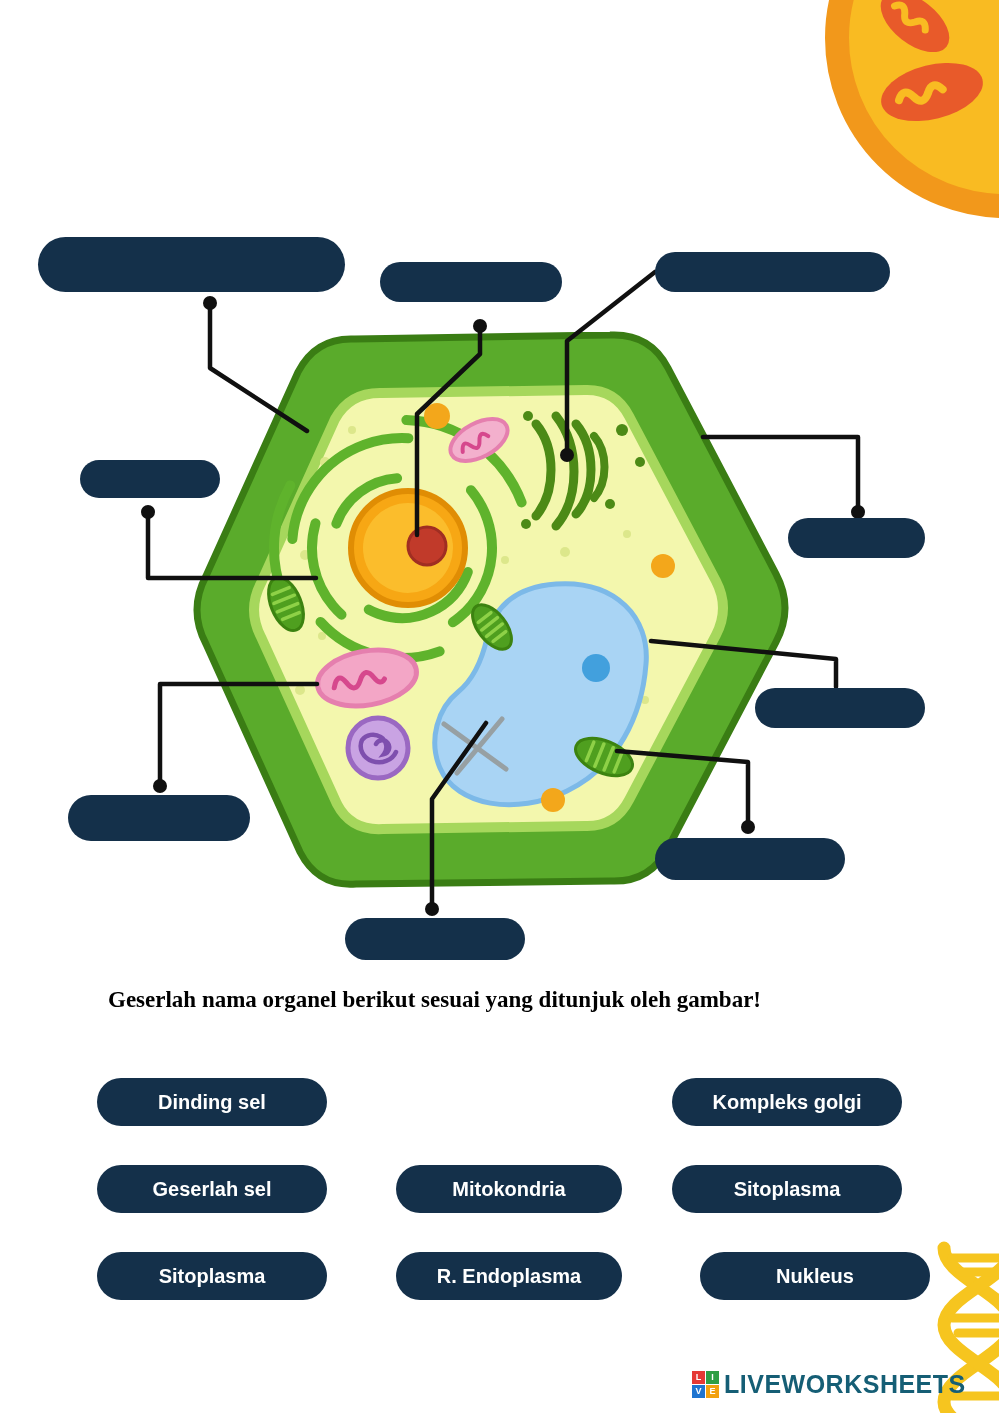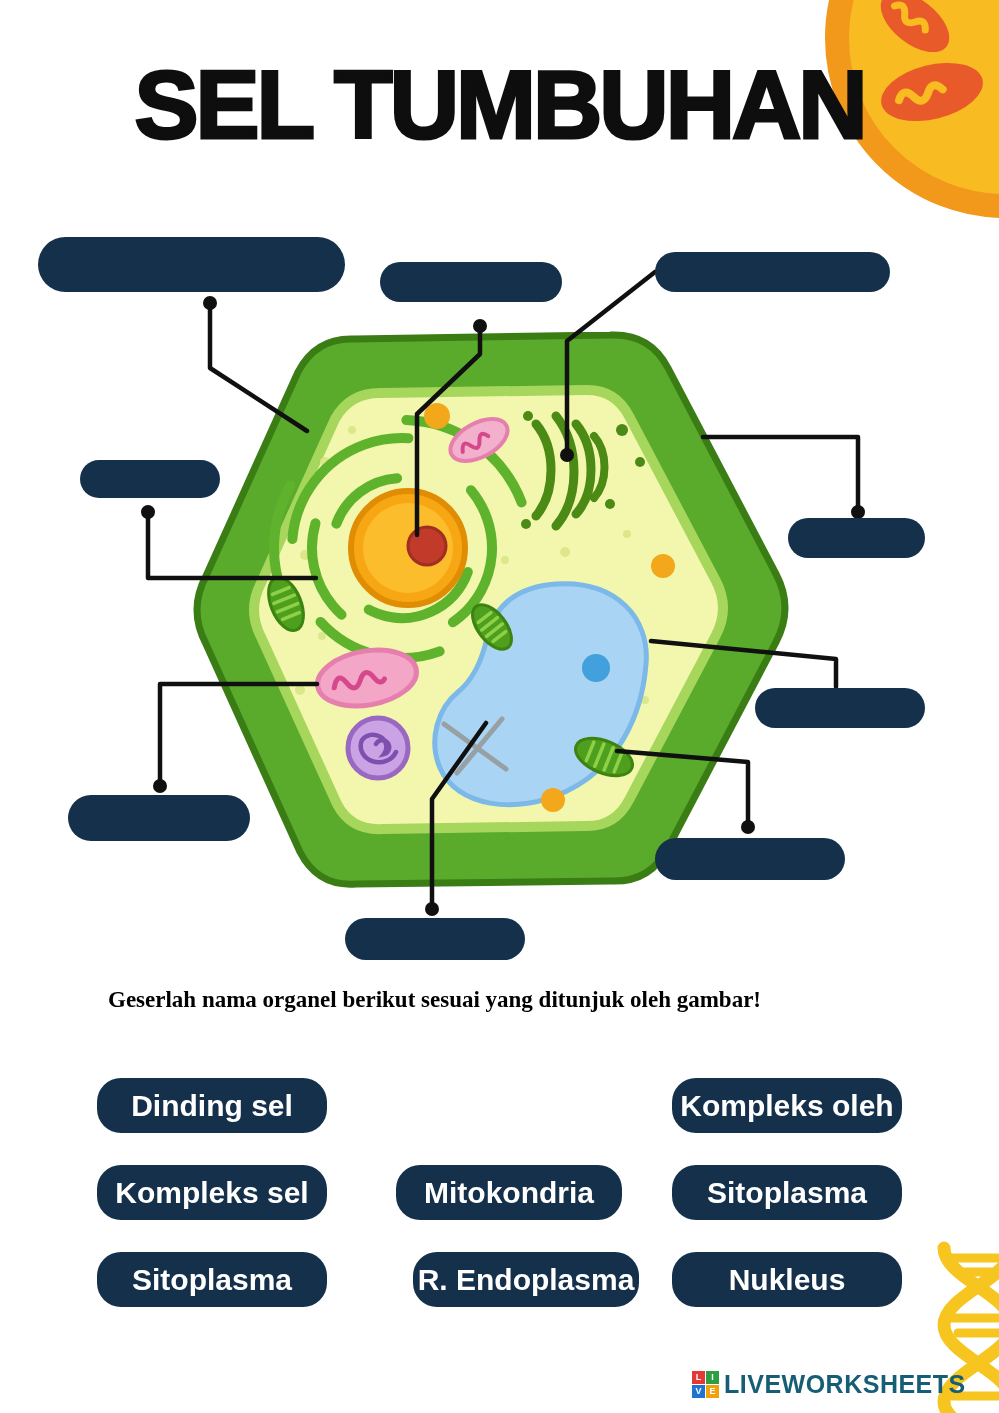--- a/index.html
+++ b/index.html
@@ -19,32 +19,32 @@
   .s5{left:788px;top:518px;width:137px;height:40px;border-radius:20px;}
   .s6{left:755px;top:688px;width:170px;height:40px;border-radius:20px;}
   .s7{left:68px;top:795px;width:182px;height:46px;border-radius:23px;}
   .s8{left:655px;top:838px;width:190px;height:42px;border-radius:21px;}
   .s9{left:345px;top:918px;width:180px;height:42px;border-radius:21px;}
 
   .instruction{position:absolute;left:108px;top:986px;width:800px;margin:0;
                font-family:"Liberation Serif",serif;font-weight:700;font-size:23px;
                line-height:1.18;color:#000;}
 
-  .chip{position:absolute;height:55px;background:var(--chip-fill,#14304a);border-radius:24px;
-        color:var(--chip-text,#fff);font-weight:700;font-size:30px;
+  .chip{position:absolute;height:48px;background:var(--chip-fill,#14304a);border-radius:24px;
+        color:var(--chip-text,#fff);font-weight:700;font-size:20px;
         display:flex;align-items:center;justify-content:center;cursor:grab;}
   .c1{left:97px;top:1078px;width:230px;}
   .c2{left:396px;top:1078px;width:226px;}
   .c3{left:672px;top:1078px;width:230px;}
   .c4{left:97px;top:1165px;width:230px;}
   .c5{left:396px;top:1165px;width:226px;}
   .c6{left:672px;top:1165px;width:230px;}
   .c7{left:97px;top:1252px;width:230px;}
-  .c8{left:413px;top:1252px;width:226px;}
-  .c9{left:672px;top:1252px;width:230px;}
+  .c8{left:396px;top:1252px;width:226px;}
+  .c9{left:700px;top:1252px;width:230px;}
 
   .footer{position:absolute;left:692px;top:1370px;display:flex;align-items:center;gap:5px;}
   .logo-grid{display:grid;grid-template-columns:13px 13px;grid-auto-rows:13px;gap:1px;}
   .logo-cell{display:flex;align-items:center;justify-content:center;color:#fff;
              font-size:9px;font-weight:700;line-height:1;}
   .lc1{background:var(--logo-l,#e53935);}
   .lc2{background:var(--logo-i,#2e9e44);}
   .lc3{background:var(--logo-v,#1e74d0);}
   .lc4{background:var(--logo-e,#f2a10e);}
   .brand{font-size:25px;font-weight:700;color:var(--brand-text,#155e75);letter-spacing:.5px;}
@@ -198,37 +198,36 @@
       <circle cx="480" cy="326" r="7"></circle>
       <circle cx="148" cy="512" r="7"></circle>
       <circle cx="858" cy="512" r="7"></circle>
       <circle cx="160" cy="786" r="7"></circle>
       <circle cx="748" cy="827" r="7"></circle>
       <circle cx="432" cy="909" r="7"></circle>
       <circle cx="567" cy="455" r="7"></circle>
     </g>
   </svg>
 
-  <h1 class="title">SEL TUMBUHAN</h1>
 
   <div class="slot s1"></div>
   <div class="slot s2"></div>
   <div class="slot s3"></div>
   <div class="slot s4"></div>
   <div class="slot s5"></div>
   <div class="slot s6"></div>
   <div class="slot s7"></div>
   <div class="slot s8"></div>
   <div class="slot s9"></div>
 
   <p class="instruction">Geserlah nama organel berikut sesuai yang ditunjuk oleh gambar!</p>
 
   <div class="chip c1">Dinding sel</div>
-  <div class="chip c3">Kompleks oleh</div>
-  <div class="chip c4">Kompleks sel</div>
+  <div class="chip c3">Kompleks golgi</div>
+  <div class="chip c4">Geserlah sel</div>
   <div class="chip c6">Sitoplasma</div>
   <div class="chip c5">Mitokondria</div>
   <div class="chip c7">Sitoplasma</div>
   <div class="chip c8">R. Endoplasma</div>
   <div class="chip c9">Nukleus</div>
 
   <div class="footer">
     <div class="logo-grid">
       <span class="logo-cell lc1">L</span>
       <span class="logo-cell lc2">I</span>

